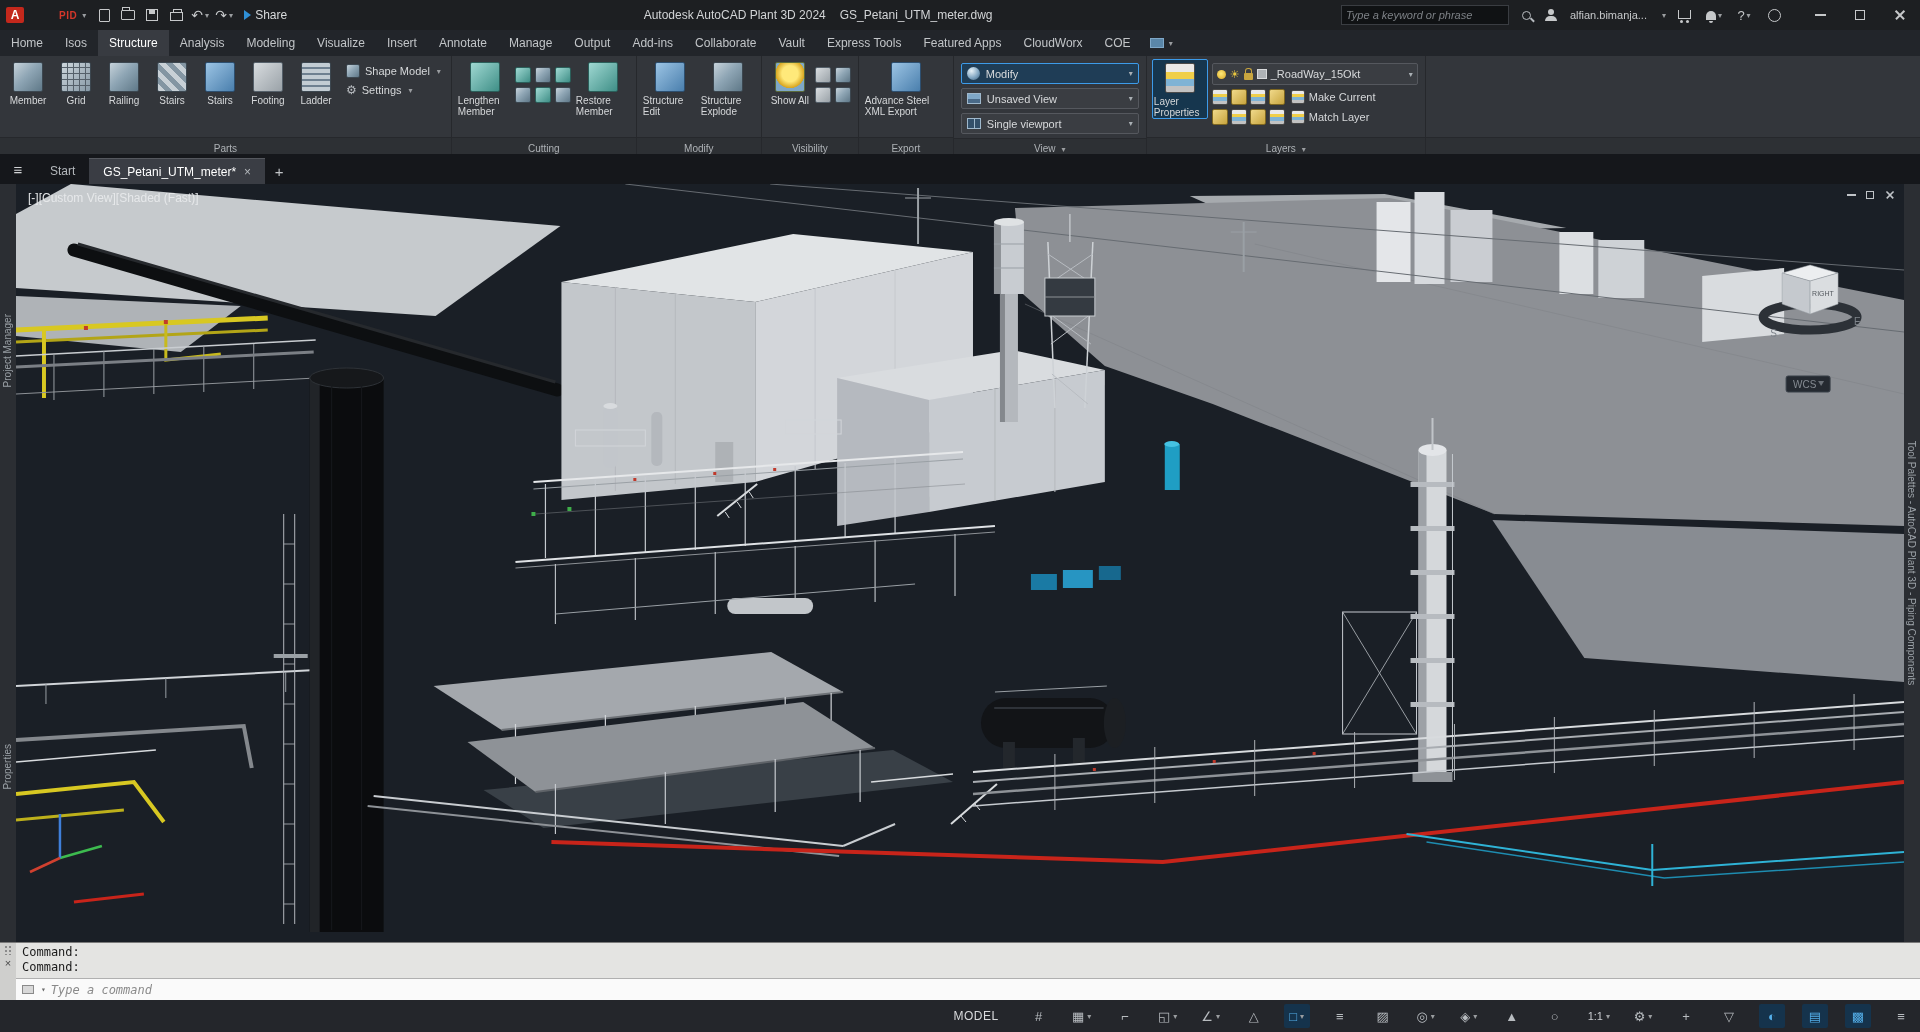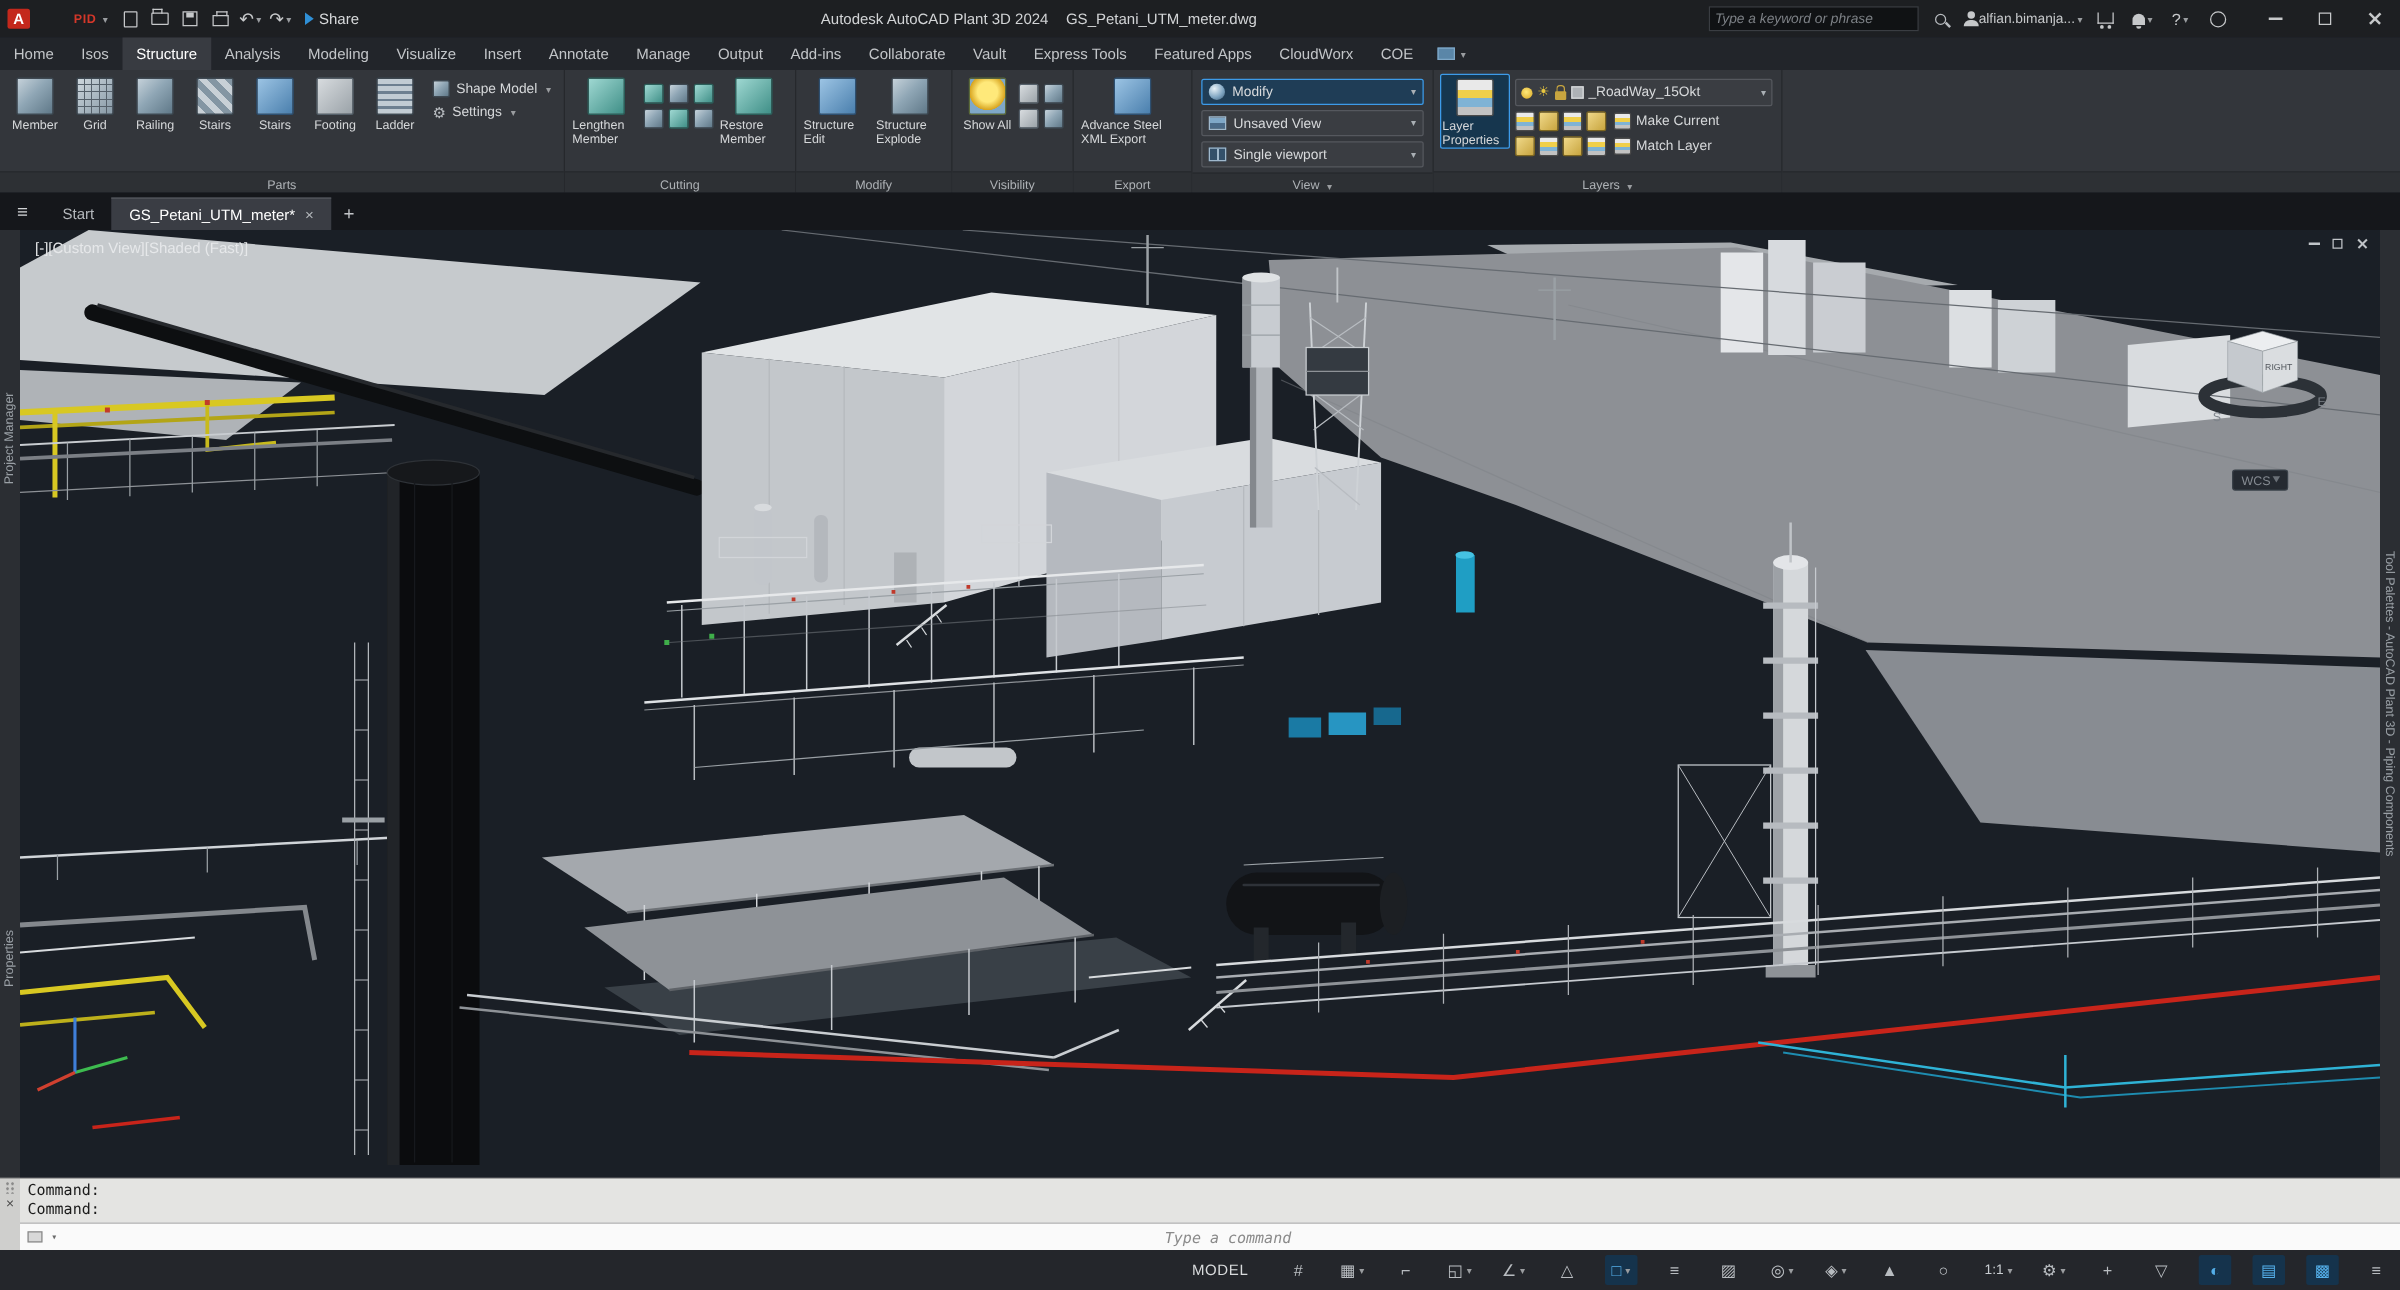--- a/index.html
+++ b/index.html
@@ -140,21 +140,21 @@
   #cmd-grip { width:16px; background:#cfcfcd; display:flex; flex-direction:column; align-items:center; padding-top:2px; gap:2px; }
   #cmd-grip .dots { width:8px; height:10px;
     background:radial-gradient(circle, #8a8a8a 1px, transparent 1.2px); background-size:4px 4px; }
   #cmd-grip .x { font-size:11px; color:#4a4a4a; }
   #cmd-main { flex:1; display:flex; flex-direction:column; font-family:"DejaVu Sans Mono", monospace; }
   #cmd-history { flex:1; background:#e4e4e2; color:#1a1a1a; font-size:12px; line-height:15px; padding:2px 6px; }
   #cmd-inputrow { height:22px; background:#fafafa; border-top:1px solid #b0b0b0; display:flex; align-items:center; padding:0 6px; gap:5px; }
   .sh-cmdicon { width:12px; height:9px; border:1px solid #8a8a8a; background:#d8d8d8; }
   #cmd-inputrow .caret { color:#6a6a6a; }
   #cmd-input { flex:1; border:none; outline:none; background:transparent;
-    font-family:"DejaVu Sans Mono", monospace; font-size:12px; font-style:italic; color:#a21caf;text-align:center; }
+    font-family:"DejaVu Sans Mono", monospace; font-size:12px; font-style:italic; color:#a21caf; }
   #cmd-input::placeholder { color:#8a8a8a; font-style:italic; }
 
   
   #statusbar { height:32px; background:#24262b; display:flex; align-items:center; justify-content:flex-end;
     padding:0 6px; gap:17px; flex:0 0 auto; }
   #model-btn { color:#d8dadc; font-size:12px; letter-spacing:.5px; padding:0 10px; }
   .sbi { min-width:26px; height:24px; display:flex; align-items:center; justify-content:center; gap:2px;
     color:#b8bcc0; font-size:13px; border-radius:2px; padding:0 3px; }
   .sbi.active { color:#54aee8; background:#15334c; }
   .sbi .caret { margin-left:1px; }
@@ -199,21 +199,21 @@
       <span>Autodesk AutoCAD Plant 3D 2024</span>
       <span>GS_Petani_UTM_meter.dwg</span>
     </div>
     <div id="tb-right">
       <div id="search-wrap">
         <input id="search-input" placeholder="Type a keyword or phrase" style="">
       </div>
       <div class="tbi">
           <span class="sh-mag"></span>
         </div>
-      <div class="tb-group" style="gap:0;">
+      <div class="tb-group" style="gap:13px;">
         <span class="sh-person"></span>
         <span id="user-name">alfian.bimanja...</span>
         <span class="caret">▾</span>
       </div>
       <div class="tbi">
           <span class="sh-cart"></span>
         </div>
       <div class="tbi">
           <span class="sh-bell"></span>
           <span class="caret">▾</span>

